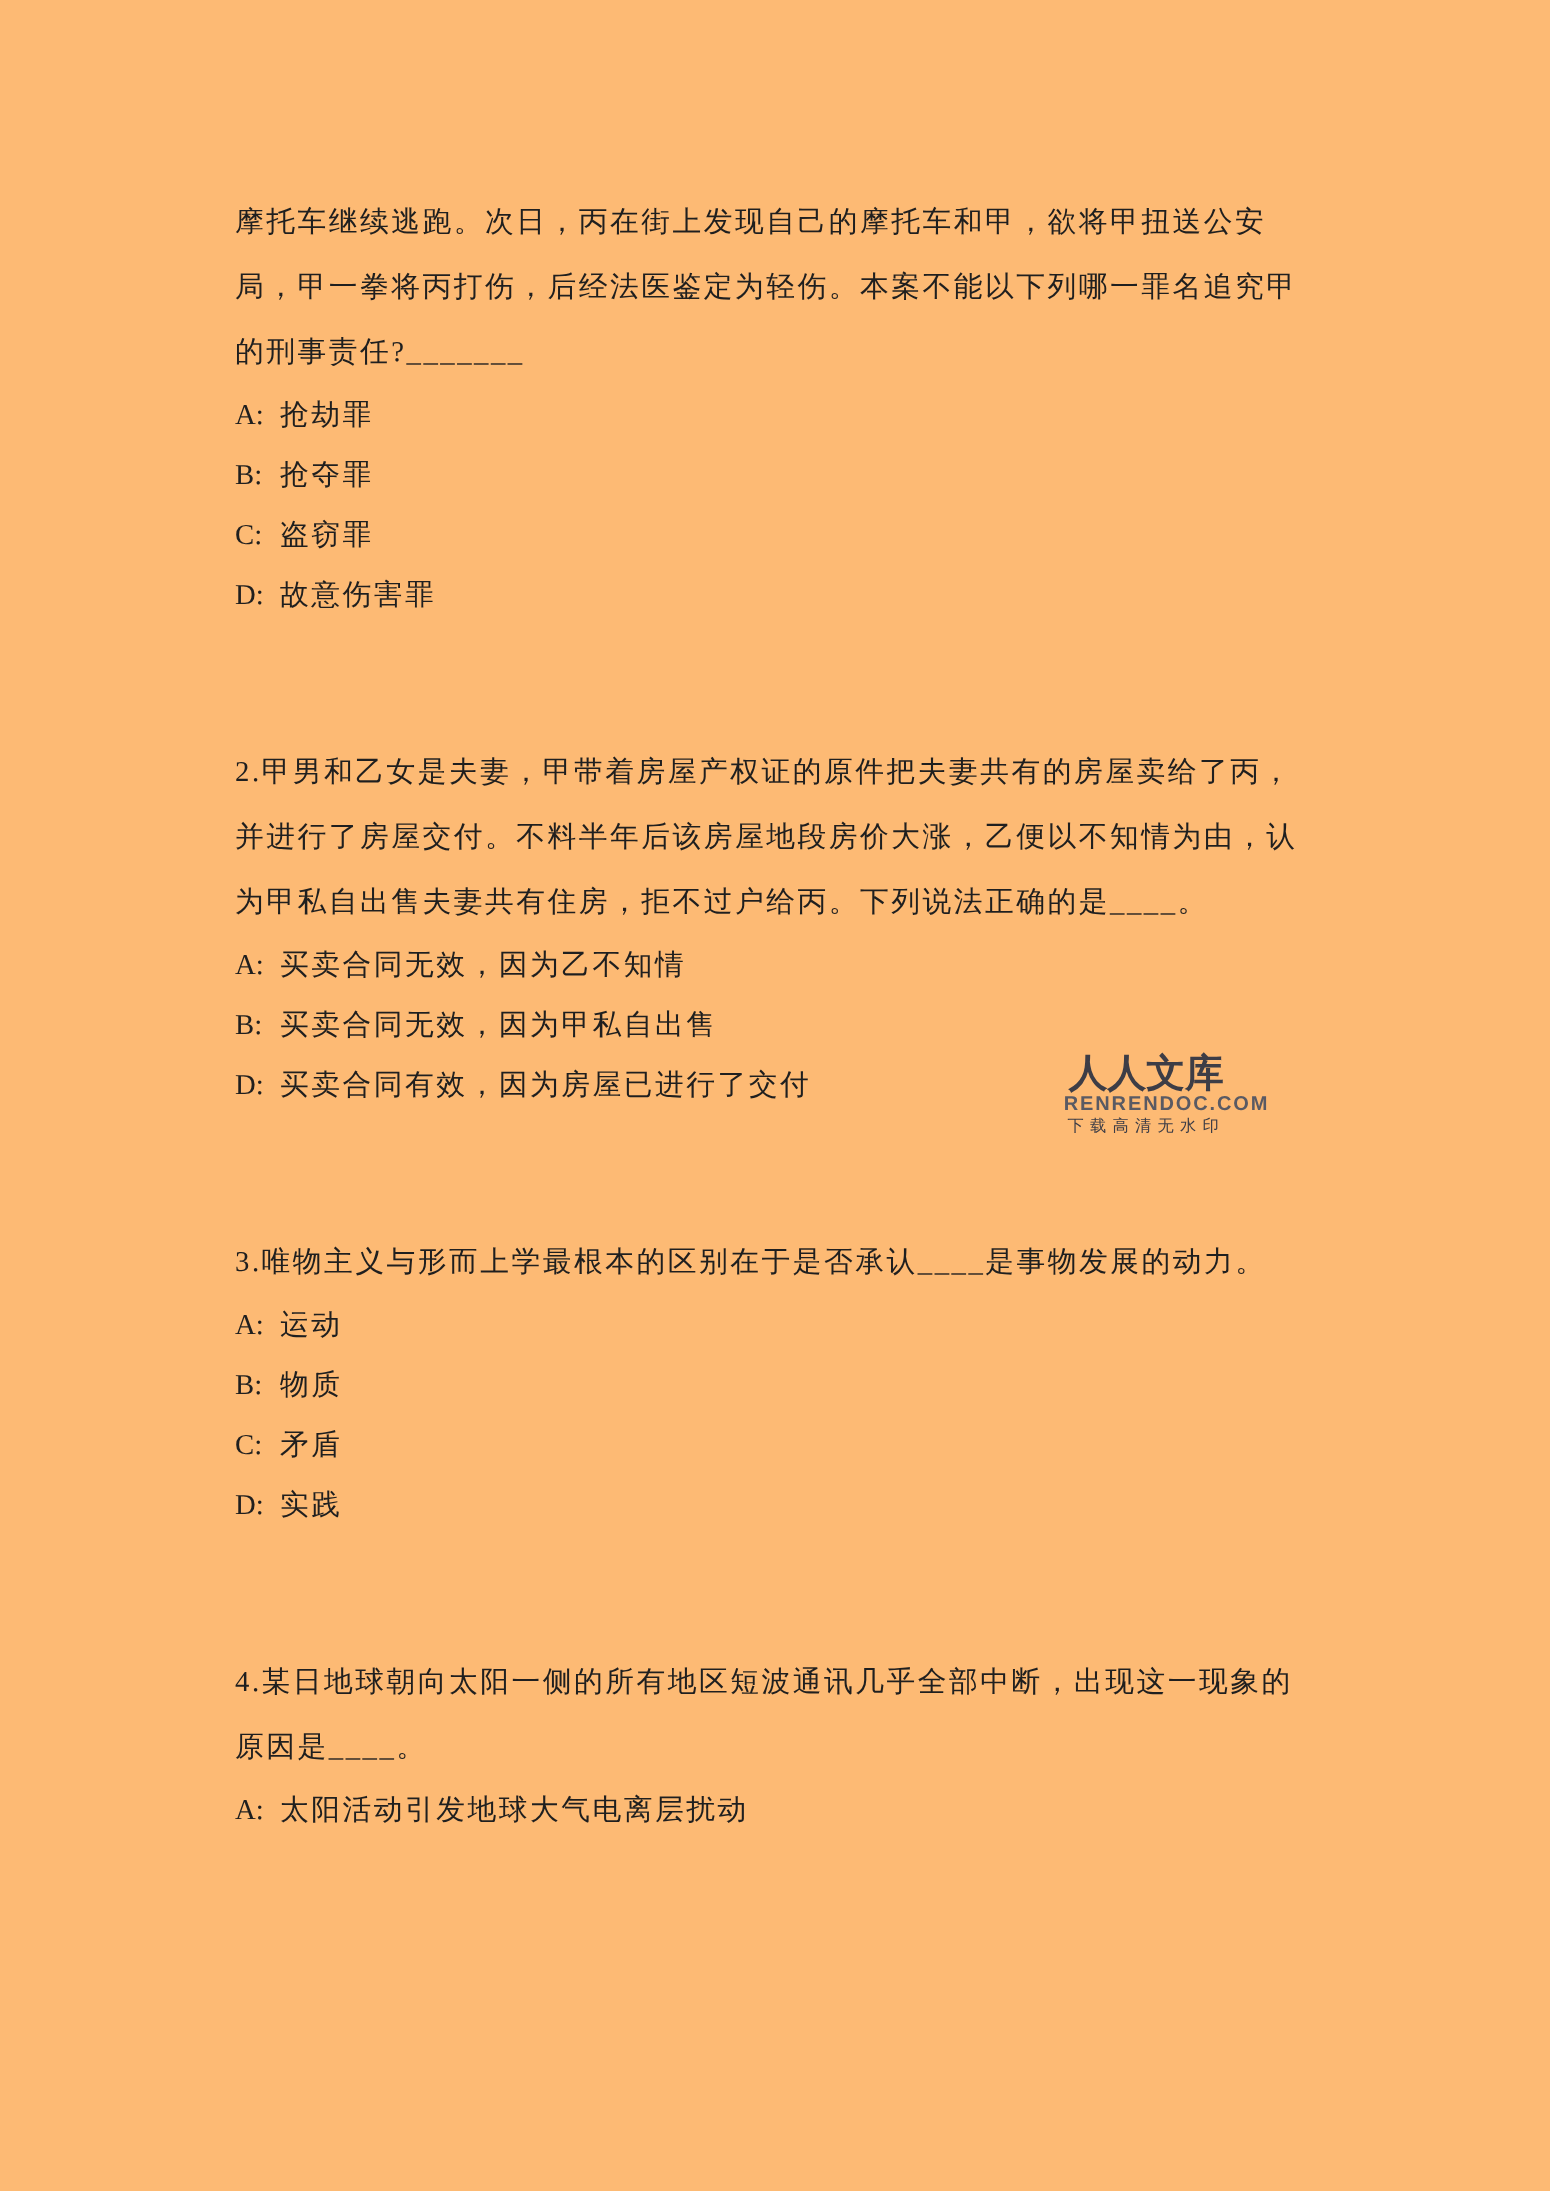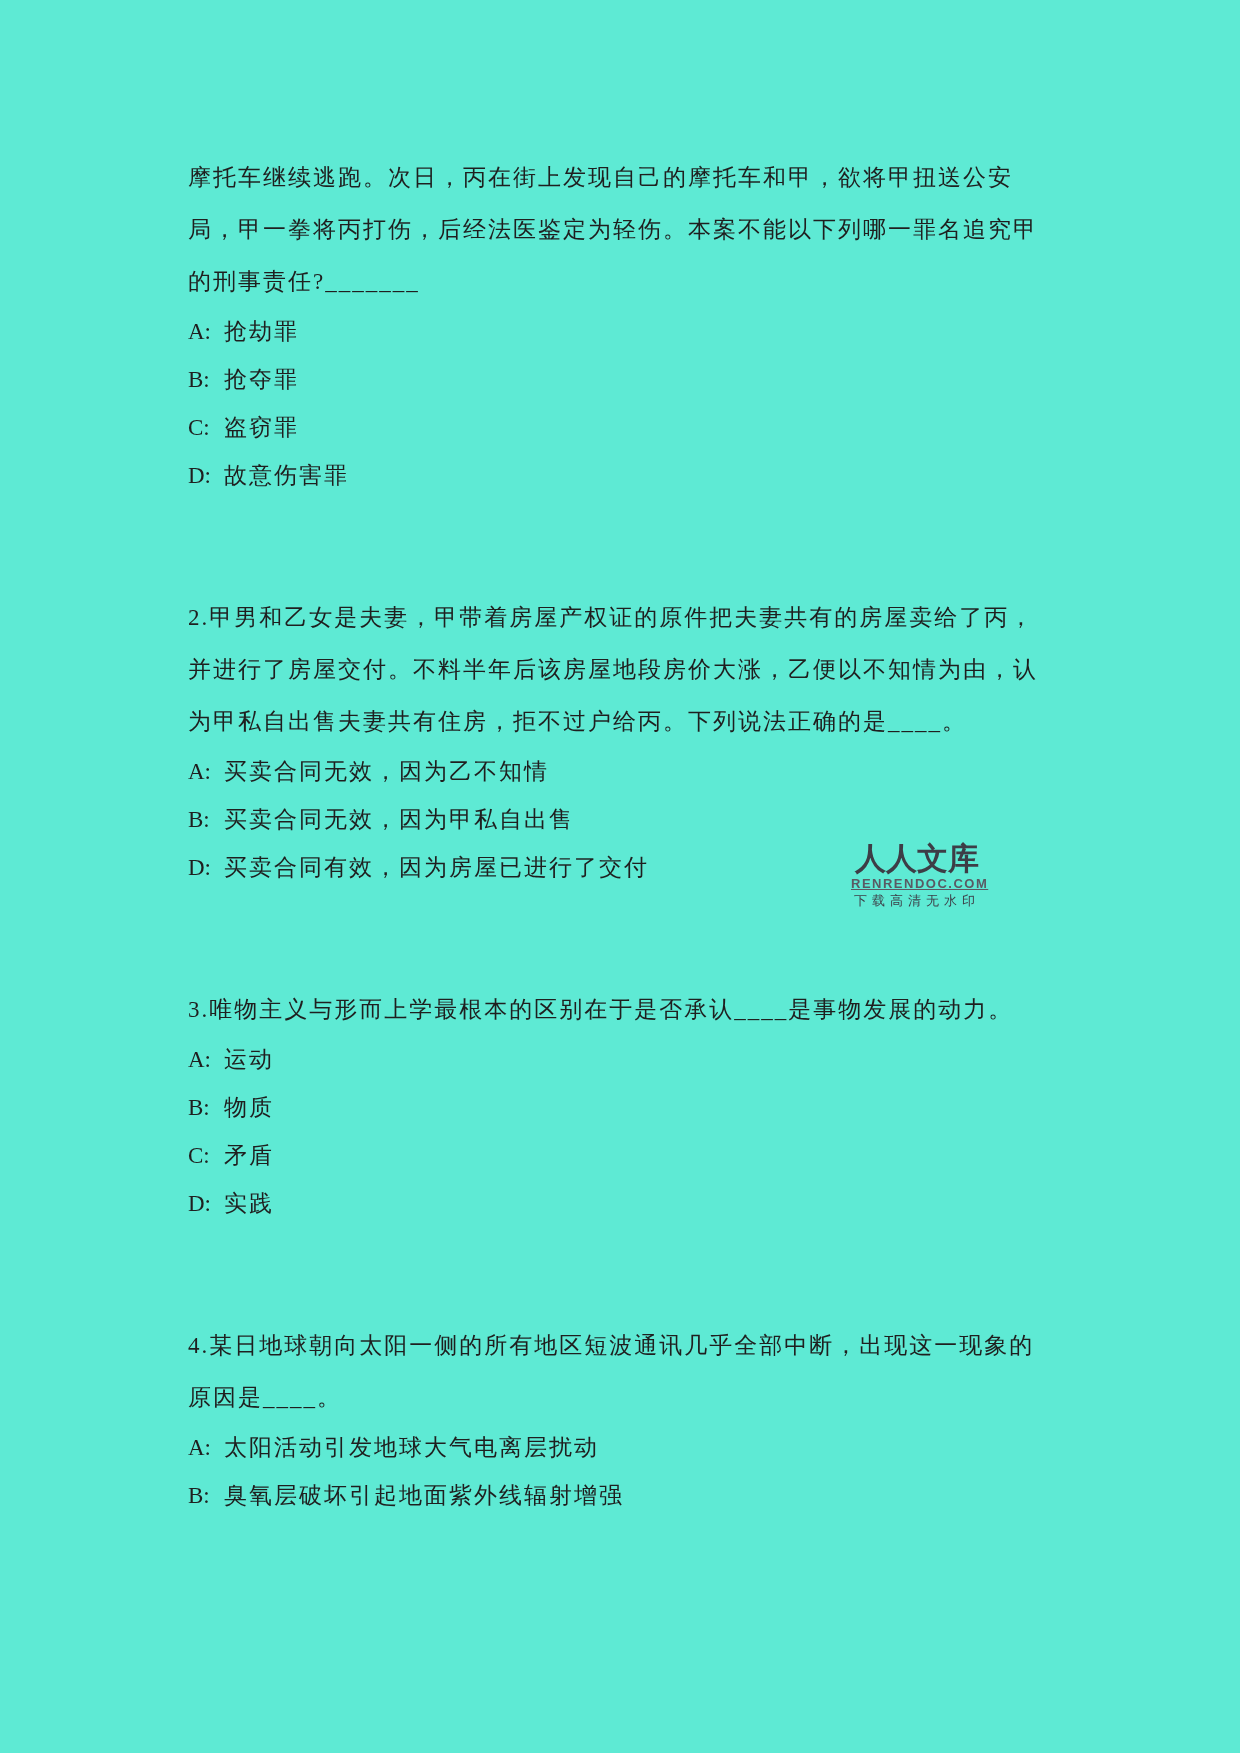--- a/index.html
+++ b/index.html
@@ -1,20 +1,20 @@
 <!DOCTYPE html>
 <html><head>
 <meta charset="utf-8">
 <style>
   html, body { margin: 0; padding: 0; background: #ffffff; }
   .page {
     position: relative;
     width: 1240px;
     height: 1753px;
-    background: #5eead4;
+    background: #fdba74;
     overflow: hidden;
     font-family: "Liberation Serif", "DejaVu Serif", serif;
     color: #1f1f1f;
   }
   .content {
     position: absolute;
     left: 188px;
     top: 152px;
     width: 900px;
   }
@@ -49,27 +49,26 @@
     font-weight: bold;
     font-size: 31px;
     line-height: 33px;
     color: #3d3d46;
     letter-spacing: 0;
     white-space: nowrap;
   }
   .wm-domain {
     font-family: "Liberation Sans", "DejaVu Sans", sans-serif;
     font-weight: bold;
-    font-size: 13px;
+    font-size: 16px;
     line-height: 13px;
     margin-top: 2px;
     color: #5a5a63;
     letter-spacing: 1.5px;
     white-space: nowrap;
-    text-decoration: underline;
   }
   .wm-tagline {
     font-family: "Liberation Sans", "DejaVu Sans", sans-serif;
     font-weight: normal;
     font-size: 13px;
     line-height: 15px;
     margin-top: 3px;
     color: #3d3d46;
     letter-spacing: 5px;
     white-space: nowrap;
@@ -102,21 +101,20 @@
         <div class="q-line">3.唯物主义与形而上学最根本的区别在于是否承认____是事物发展的动力。</div>
         <div class="opt-line"><span class="opt-label">A:</span><span class="opt-text">运动</span></div>
         <div class="opt-line"><span class="opt-label">B:</span><span class="opt-text">物质</span></div>
         <div class="opt-line"><span class="opt-label">C:</span><span class="opt-text">矛盾</span></div>
         <div class="opt-line"><span class="opt-label">D:</span><span class="opt-text">实践</span></div>
       </div>
       <div class="question-block">
         <div class="q-line">4.某日地球朝向太阳一侧的所有地区短波通讯几乎全部中断，出现这一现象的</div>
         <div class="q-line">原因是____。</div>
         <div class="opt-line"><span class="opt-label">A:</span><span class="opt-text">太阳活动引发地球大气电离层扰动</span></div>
-        <div class="opt-line"><span class="opt-label">B:</span><span class="opt-text">臭氧层破坏引起地面紫外线辐射增强</span></div>
       </div>
     </div>
 
   <div class="watermark">
     <div class="wm-brand">人人文库</div>
     <div class="wm-domain">RENRENDOC.COM</div>
     <div class="wm-tagline">下载高清无水印</div>
   </div>
 
 </div>

